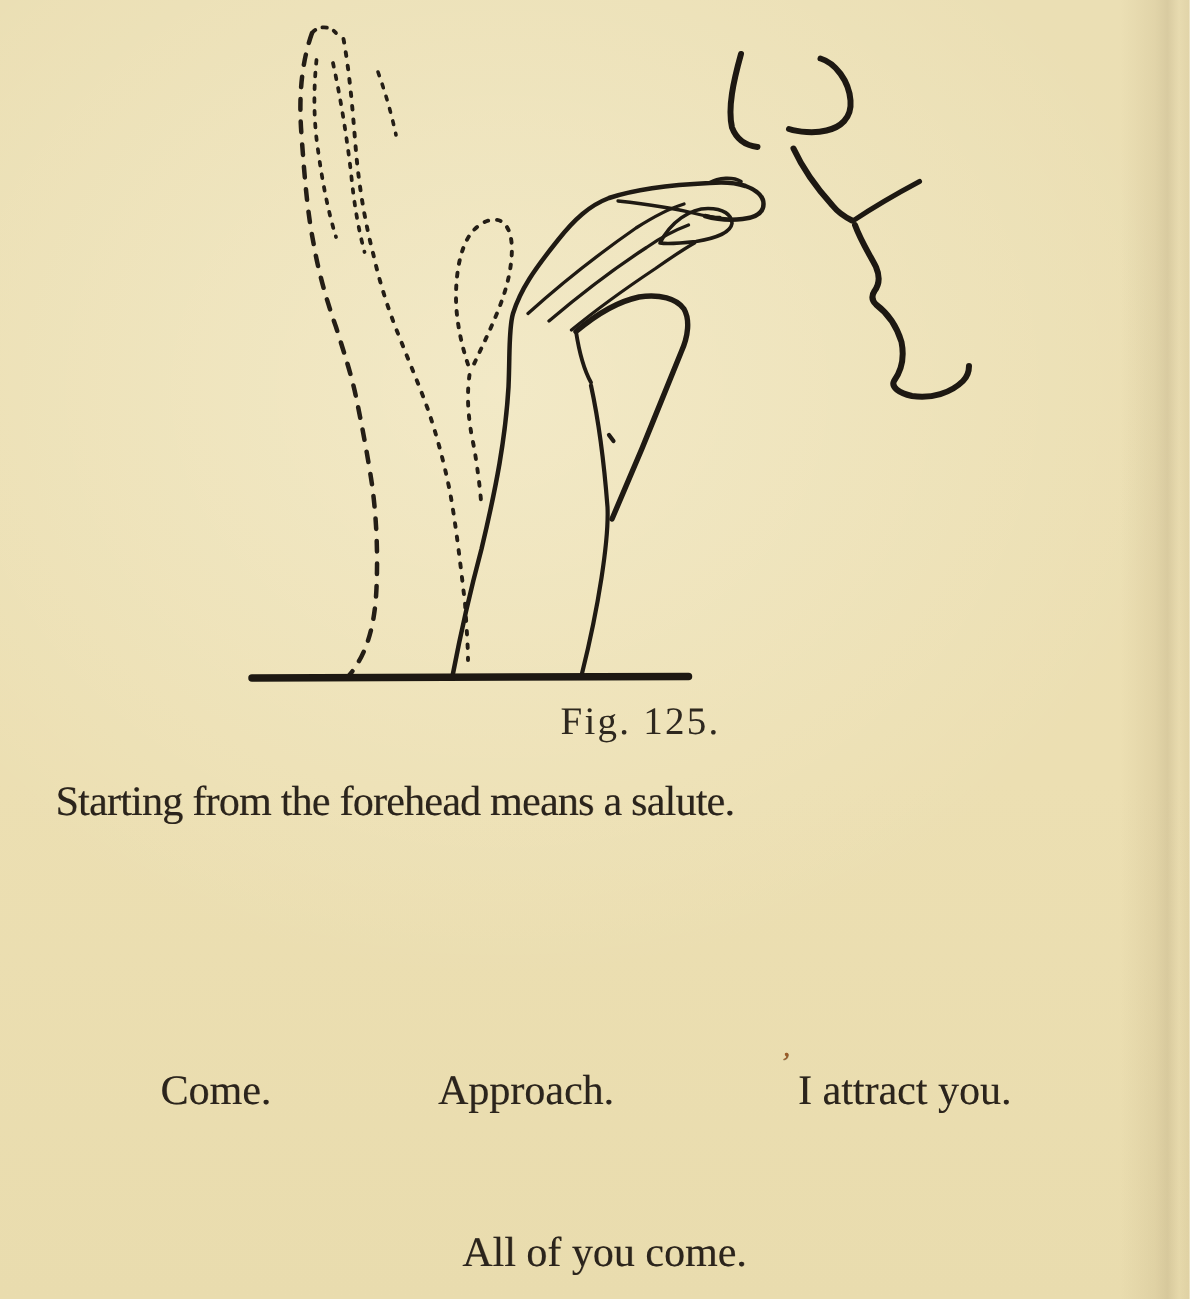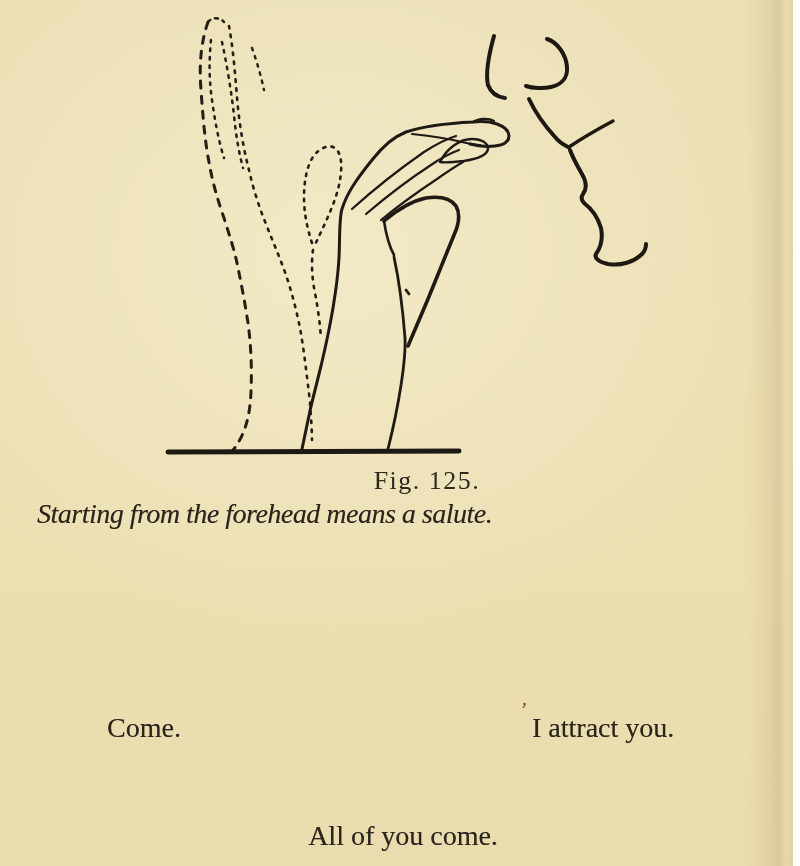--- a/index.html
+++ b/index.html
@@ -15,25 +15,24 @@
     color:#2b241c;
   }
   .figure-svg{position:absolute;left:0;top:0;pointer-events:none;}
   .caption{
     position:absolute;left:27px;top:466px;width:800px;
     text-align:center;
     font-size:26px;letter-spacing:1.5px;
     color:#2e281f;
   }
   .body-text{
-    position:absolute;left:3px;top:496px;width:797px;
+    position:absolute;left:3px;top:517px;width:797px;
     font-size:28px;line-height:35.5px;letter-spacing:-0.5px;
     text-shadow:0.3px 0.3px 0 rgba(43,36,28,0.45);
     white-space:nowrap;
-    font-style:italic;
   }
   .line.indent{padding-left:34px;}
   .gesture-row{
     position:absolute;left:0;top:712px;width:800px;height:44px;
     font-size:28px;
     text-shadow:0.3px 0.3px 0 rgba(43,36,28,0.45);
   }
   .gw{position:absolute;top:0;white-space:nowrap;}
   .gw1{left:107px;}
   .gw2{left:292px;}
@@ -109,20 +108,21 @@
 
   <div class="caption">Fig. 125.</div>
 
   <div class="body-text">
     <div class="line indent">Starting from the forehead means a salute.</div>
   </div>
 
   <div class="gesture-row">
     <span class="stray-mark">’</span>
     <span class="gw gw1">Come.</span>
+    <span class="gw gw2">Approach.</span>
     <span class="gw gw3">I attract you.</span>
   </div>
 
 
   <div class="all-come">All of you come.</div>
 
   <div class="right-edge-shade"></div>
 </div>
 
 </body></html>

